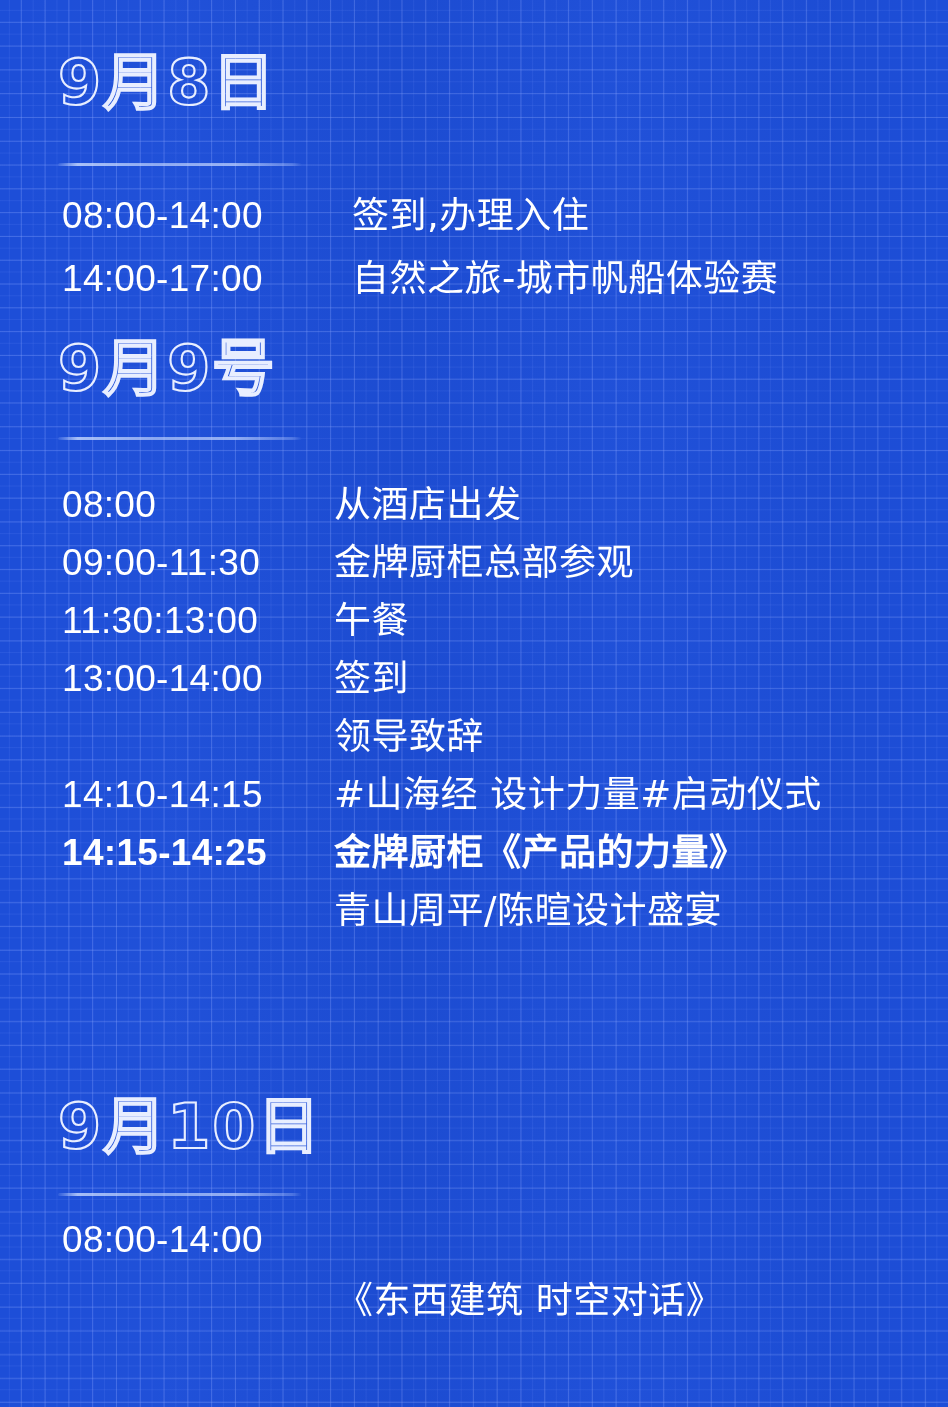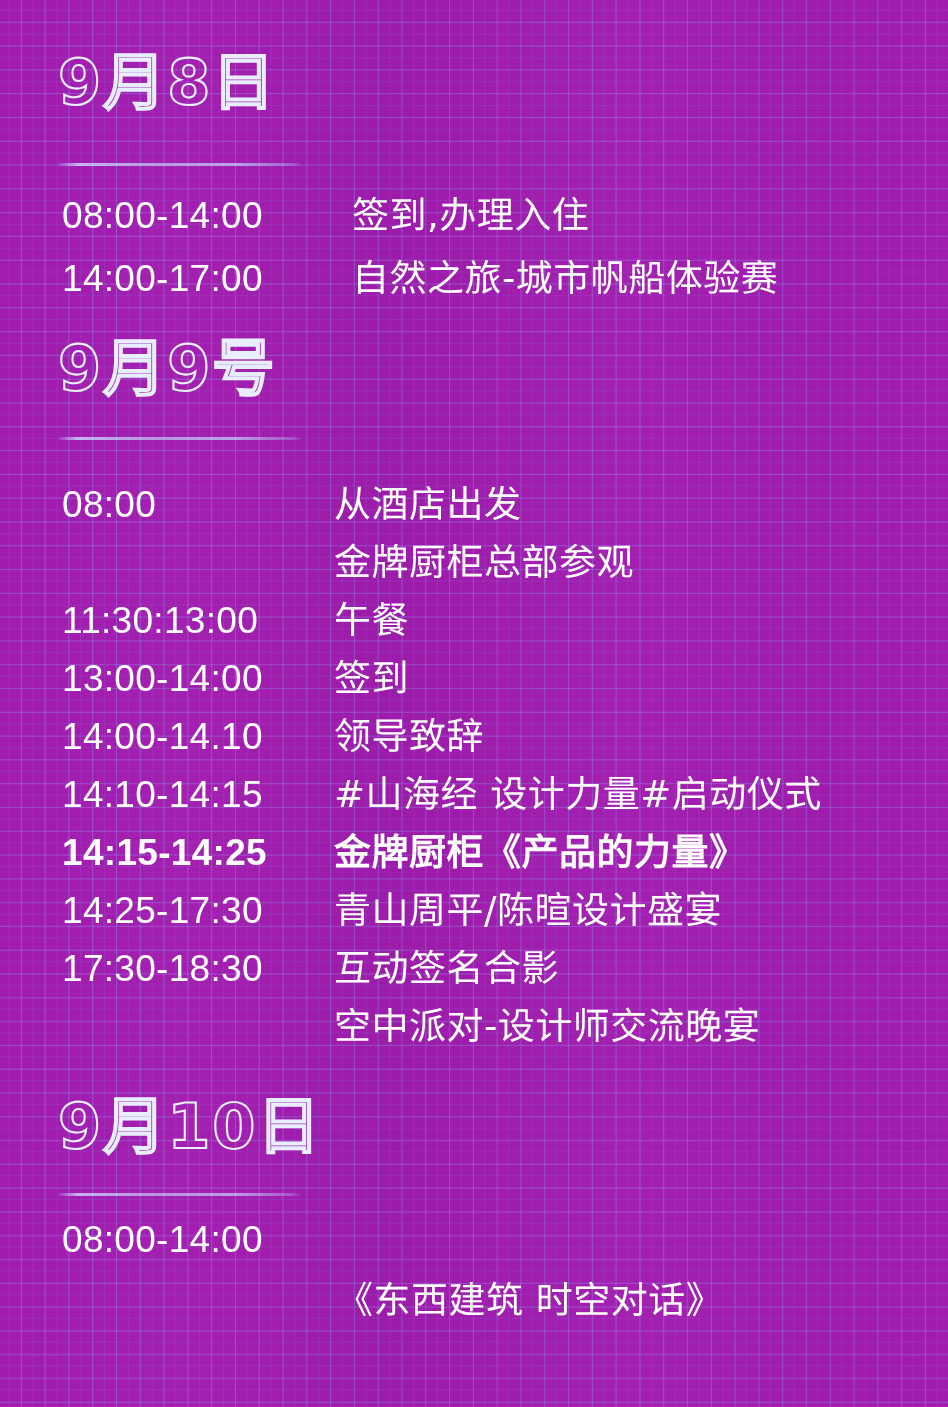--- a/index.html
+++ b/index.html
@@ -14,21 +14,21 @@
     overflow: hidden;
     font-family: "Liberation Sans", "DejaVu Sans", sans-serif;
     background: #11229e;
   }
 
   
   .poster {
     position: relative;
     width: 948px;
     height: 1407px;
-    background-color: #a21caf;
+    background-color: #1d4ed8;
     overflow: hidden;
   }
 
   
   .grid-layer {
     position: absolute;
     inset: 0;
     background-image:
       linear-gradient(to right, rgba(150,175,255,0.26) 1.4px, transparent 1.4px),
       linear-gradient(to bottom, rgba(150,175,255,0.26) 1.4px, transparent 1.4px);
@@ -155,52 +155,46 @@
     </div>
 
     <div class="day-heading" style="top:338px;">9月9号</div>
     <div class="divider" style="top:437px;"></div>
 
     <div class="row" style="top:480px;">
       <span class="time">08:00</span>
       <span class="desc desc-d2">从酒店出发</span>
     </div>
     <div class="row" style="top:538px;">
+      <span class="time">09:00-11:30</span>
       <span class="desc desc-d2">金牌厨柜总部参观</span>
     </div>
     <div class="row" style="top:596px;">
       <span class="time">11:30:13:00</span>
       <span class="desc desc-d2">午餐</span>
     </div>
     <div class="row" style="top:654px;">
       <span class="time">13:00-14:00</span>
       <span class="desc desc-d2">签到</span>
     </div>
     <div class="row" style="top:712px;">
-      <span class="time">14:00-14.10</span>
       <span class="desc desc-d2">领导致辞</span>
     </div>
     <div class="row" style="top:770px;padding-left:46px;">
       <span class="time">14:10-14:15</span>
       <span class="desc desc-d2">#山海经 设计力量#启动仪式</span>
     </div>
     <div class="row" style="top:828px;font-weight:bold;">
       <span class="time">14:15-14:25</span>
       <span class="desc desc-d2">金牌厨柜《产品的力量》</span>
     </div>
     <div class="row" style="top:886px;">
-      <span class="time">14:25-17:30</span>
       <span class="desc desc-d2">青山周平/陈暄设计盛宴</span>
     </div>
-    <div class="row" style="top:944px;">
-      <span class="time">17:30-18:30</span>
-      <span class="desc desc-d2">互动签名合影</span>
-    </div>
     <div class="row" style="top:1002px;">
-      <span class="desc desc-d2">空中派对-设计师交流晚宴</span>
     </div>
 
     <div class="day-heading" style="top:1096px;">9月10日</div>
     <div class="divider" style="top:1193px;"></div>
 
     <div class="row" style="top:1215px;">
       <span class="time">08:00-14:00</span>
     </div>
     <div class="row continuation" style="top:1276px;">
 

